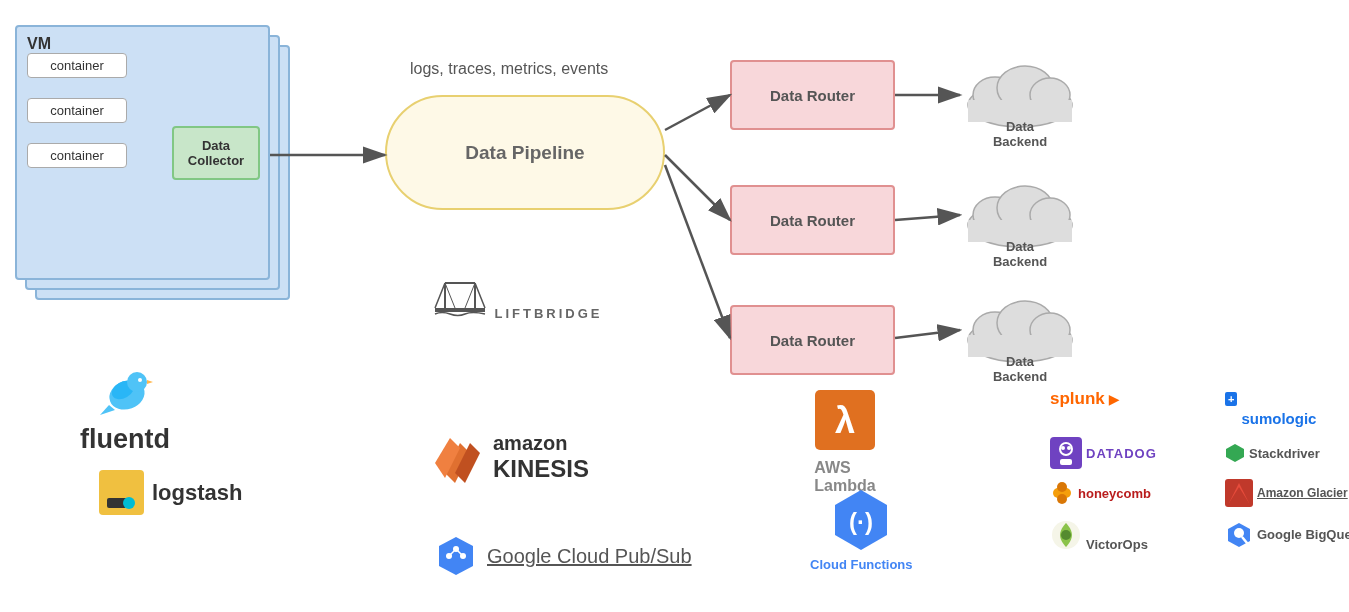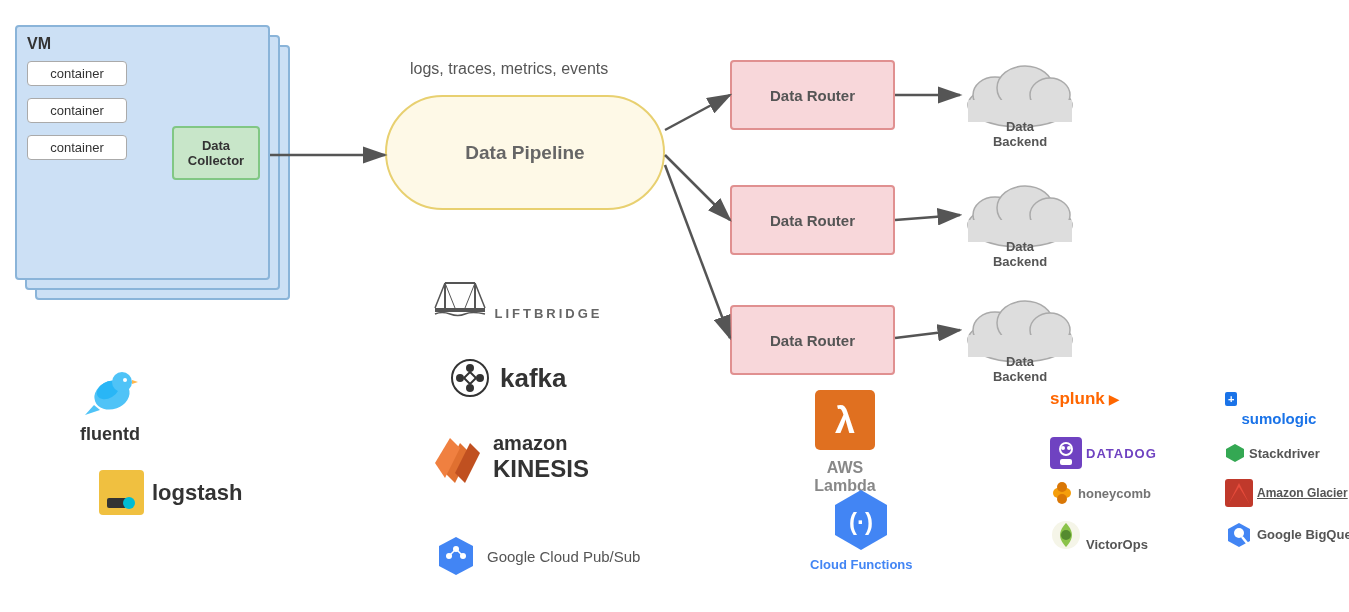--- a/index.html
+++ b/index.html
@@ -58,22 +58,22 @@
 <div class="diagram">
 
   <div class="top-label">logs, traces, metrics, events</div>
 
   <div style="position:absolute; left:15px; top:25px; width:285px; height:285px;">
 
     <div style="position:absolute; left:20px; top:20px; width:255px; height:255px; background:#cce0f5; border:2px solid #8ab4d9; border-radius:4px;"></div>
     <div style="position:absolute; left:10px; top:10px; width:255px; height:255px; background:#cce0f5; border:2px solid #8ab4d9; border-radius:4px;"></div>
     <div style="position:absolute; left:0; top:0; width:255px; height:255px; background:#cce0f5; border:2px solid #8ab4d9; border-radius:4px;">
       <div style="padding:8px 10px;">
-        <div style="font-size:16px; font-weight:bold; color:#333; margin-bottom:8px;">VM</div>
-        <div style="display:flex; flex-direction:column; gap:12px; width:100px;justify-content:space-between;">
+        <div style="font-size:16px; font-weight:bold; color:#333; ">VM</div>
+        <div style="display:flex; flex-direction:column; gap:20px; width:100px;justify-content:space-between;">
           <div style="background:white; border:1.5px solid #aaa; border-radius:4px; padding:4px 10px; font-size:13px; color:#333; text-align:center;">container</div>
           <div style="background:white; border:1.5px solid #aaa; border-radius:4px; padding:4px 10px; font-size:13px; color:#333; text-align:center;">container</div>
           <div style="background:white; border:1.5px solid #aaa; border-radius:4px; padding:4px 10px; font-size:13px; color:#333; text-align:center;">container</div>
         </div>
 
         <div style="position:absolute; right:8px; top:50%; transform:translateY(-50%); background:#c8e6c9; border:2px solid #81c784; border-radius:4px; padding:10px 8px; font-size:13px; font-weight:bold; text-align:center; width:88px; color:#333;">Data<br>Collector</div>
       </div>
     </div>
   </div>
 
@@ -150,21 +150,21 @@
       <ellipse cx="28" cy="30" rx="12" ry="8" fill="#29b6f6" transform="rotate(-30 28 30)"></ellipse>
 
       <polygon points="14,45 5,55 20,50" fill="#4fc3f7"></polygon>
 
       <circle cx="42" cy="22" r="10" fill="#4fc3f7"></circle>
 
       <circle cx="45" cy="20" r="2" fill="white"></circle>
 
       <polygon points="52,20 58,22 52,24" fill="#ffb74d"></polygon>
     </svg>
-    <div style="font-size:18px; font-weight:bold; color:#333;text-align:right;">fluentd</div>
+    <div style="font-size:27px; font-weight:bold; color:#333;text-align:right;">fluentd</div>
   </div>
 
   <div class="logstash-logo">
     <div style="display:flex; align-items:center; gap:8px;padding-left:19px;">
 
       <svg width="45" height="45" viewBox="0 0 45 45">
         <rect x="0" y="0" width="45" height="45" rx="4" fill="#f0c040"></rect>
         <rect x="8" y="28" width="20" height="10" rx="2" fill="#333"></rect>
         <circle cx="30" cy="33" r="6" fill="#00bcd4"></circle>
       </svg>
@@ -182,35 +182,20 @@
       <line x1="15" y1="5" x2="5" y2="30" stroke="#555" stroke-width="1.5"></line>
       <line x1="45" y1="5" x2="55" y2="30" stroke="#555" stroke-width="1.5"></line>
       <line x1="15" y1="5" x2="25" y2="30" stroke="#555" stroke-width="1"></line>
       <line x1="45" y1="5" x2="35" y2="30" stroke="#555" stroke-width="1"></line>
 
       <path d="M5 36 Q12 33 20 36 Q28 39 35 36 Q42 33 55 36" fill="none" stroke="#555" stroke-width="1.5"></path>
     </svg>
     <span style="font-size:13px; letter-spacing:3px; color:#666; font-weight:bold;">LIFTBRIDGE</span>
   </div>
 
-  <div style="position:absolute; left:450px; top:358px; display:flex; align-items:center; gap:10px;">
-
-    <svg width="40" height="40" viewBox="0 0 40 40">
-      <circle cx="20" cy="20" r="18" fill="none" stroke="#333" stroke-width="2"></circle>
-      <circle cx="20" cy="10" r="4" fill="#333"></circle>
-      <circle cx="20" cy="30" r="4" fill="#333"></circle>
-      <circle cx="10" cy="20" r="4" fill="#333"></circle>
-      <circle cx="30" cy="20" r="4" fill="#333"></circle>
-      <line x1="20" y1="14" x2="14" y2="20" stroke="#333" stroke-width="2"></line>
-      <line x1="20" y1="14" x2="26" y2="20" stroke="#333" stroke-width="2"></line>
-      <line x1="20" y1="26" x2="14" y2="20" stroke="#333" stroke-width="2"></line>
-      <line x1="20" y1="26" x2="26" y2="20" stroke="#333" stroke-width="2"></line>
-    </svg>
-    <span style="font-size:26px; font-weight:bold; color:#333;">kafka</span>
-  </div>
 
   <div style="position:absolute; left:435px; top:432px; display:flex; align-items:center; gap:8px;">
     <svg width="50" height="50" viewBox="0 0 50 50">
 
       <polygon points="10,40 25,10 35,20 20,50" fill="#e07030"></polygon>
       <polygon points="20,40 35,10 45,20 30,50" fill="#c05020"></polygon>
       <polygon points="0,30 15,5 25,15 10,45" fill="#f08040"></polygon>
     </svg>
     <div>
       <div style="font-size:20px; font-weight:bold; color:#333;">amazon</div>
@@ -222,30 +207,30 @@
 
     <svg width="42" height="42" viewBox="0 0 42 42">
       <polygon points="21,2 38,11 38,31 21,40 4,31 4,11" fill="#4285f4"></polygon>
 
       <circle cx="14" cy="21" r="3" fill="white"></circle>
       <circle cx="21" cy="14" r="3" fill="white"></circle>
       <circle cx="28" cy="21" r="3" fill="white"></circle>
       <line x1="14" y1="21" x2="21" y2="14" stroke="white" stroke-width="1.5"></line>
       <line x1="21" y1="14" x2="28" y2="21" stroke="white" stroke-width="1.5"></line>
     </svg>
-    <span style="font-size:15px; color:#555;">Google Cloud Pub/Sub</span>
+    <span style="font-size:20px; color:#555;text-decoration:underline;">Google Cloud Pub/Sub</span>
   </div>
 
   <div style="position:absolute; left:810px; top:385px; display:flex; flex-direction:column; align-items:center; gap:4px;">
     <svg width="70" height="70" viewBox="0 0 70 70">
 
       <rect x="5" y="5" width="60" height="60" rx="5" fill="#e07020"></rect>
       <text x="35" y="48" text-anchor="middle" font-size="36" font-weight="bold" fill="white">λ</text>
     </svg>
-    <div style="font-size:16px; color:#888; font-weight:bold; text-align:center;">AWS<br>Lambda</div>
+    <div style="font-size:16px; color:#888; font-weight:bold; text-align:left;">AWS<br>Lambda</div>
   </div>
 
   <div style="position:absolute; left:810px; top:488px; display:flex; flex-direction:column; align-items:center; gap:4px;">
     <svg width="65" height="65" viewBox="0 0 65 65">
       <polygon points="32,2 58,17 58,47 32,62 6,47 6,17" fill="#4285f4"></polygon>
 
       <text x="32" y="42" text-anchor="middle" font-size="24" fill="white" font-weight="bold">(·)</text>
     </svg>
     <div style="font-size:13px; color:#4285f4; font-weight:bold; text-align:center;">Cloud Functions</div>
   </div>
@@ -282,21 +267,21 @@
       <span style="color:#555; font-size:13px; font-weight:bold;">Stackdriver</span>
     </div>
 
     <div style="display:flex; align-items:center; gap:4px;">
       <svg width="24" height="24" viewBox="0 0 24 24">
         <circle cx="8" cy="12" r="5" fill="#f59e0b"></circle>
         <circle cx="16" cy="12" r="5" fill="#f59e0b"></circle>
         <circle cx="12" cy="6" r="5" fill="#d97706"></circle>
         <circle cx="12" cy="18" r="5" fill="#d97706"></circle>
       </svg>
-      <span style="color:#737373; font-size:13px; font-weight:bold;">honeycomb</span>
+      <span style="color:#b91c1c; font-size:13px; font-weight:bold;">honeycomb</span>
     </div>
 
     <div style="display:flex; align-items:center; gap:4px;">
       <svg width="28" height="28" viewBox="0 0 28 28">
         <rect width="28" height="28" rx="3" fill="#c0392b"></rect>
         <polygon points="4,24 14,4 24,24" fill="#e74c3c"></polygon>
         <polygon points="4,24 14,8 24,24" fill="#c0392b"></polygon>
       </svg>
       <span style="color:#555; font-size:12px; font-weight:bold;text-decoration:underline;">Amazon Glacier</span>
     </div>

